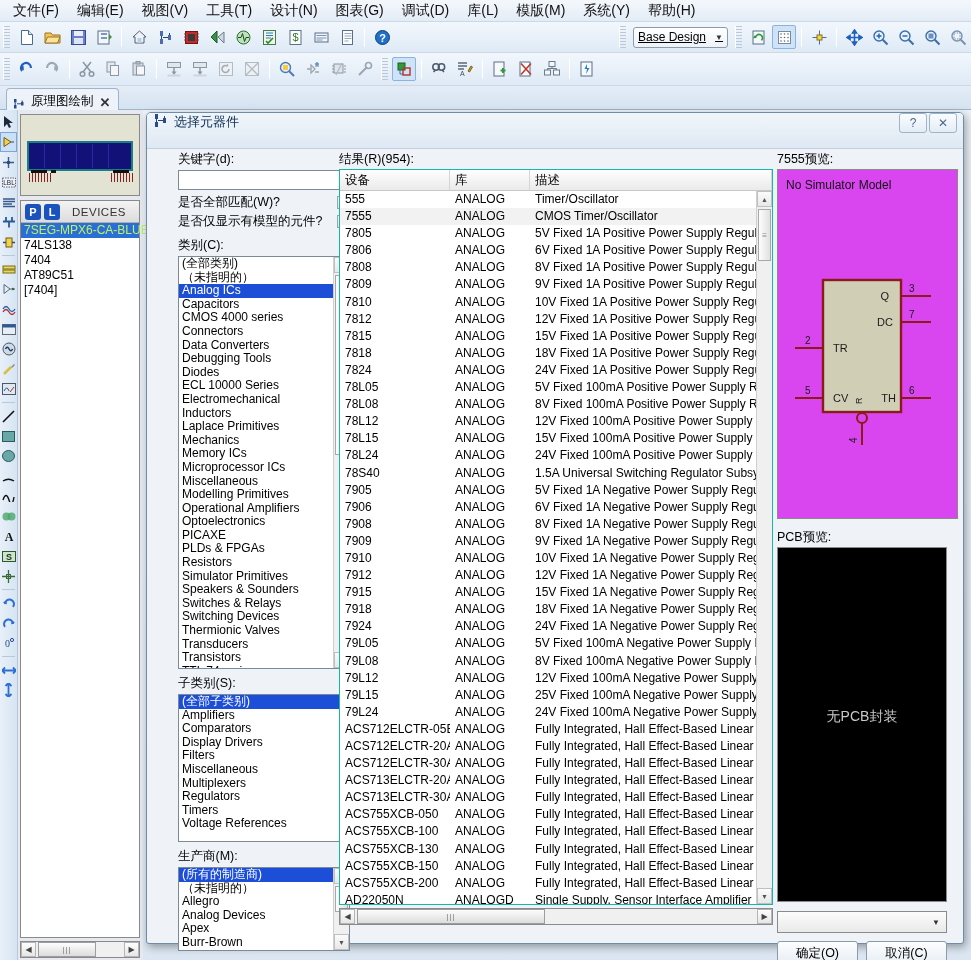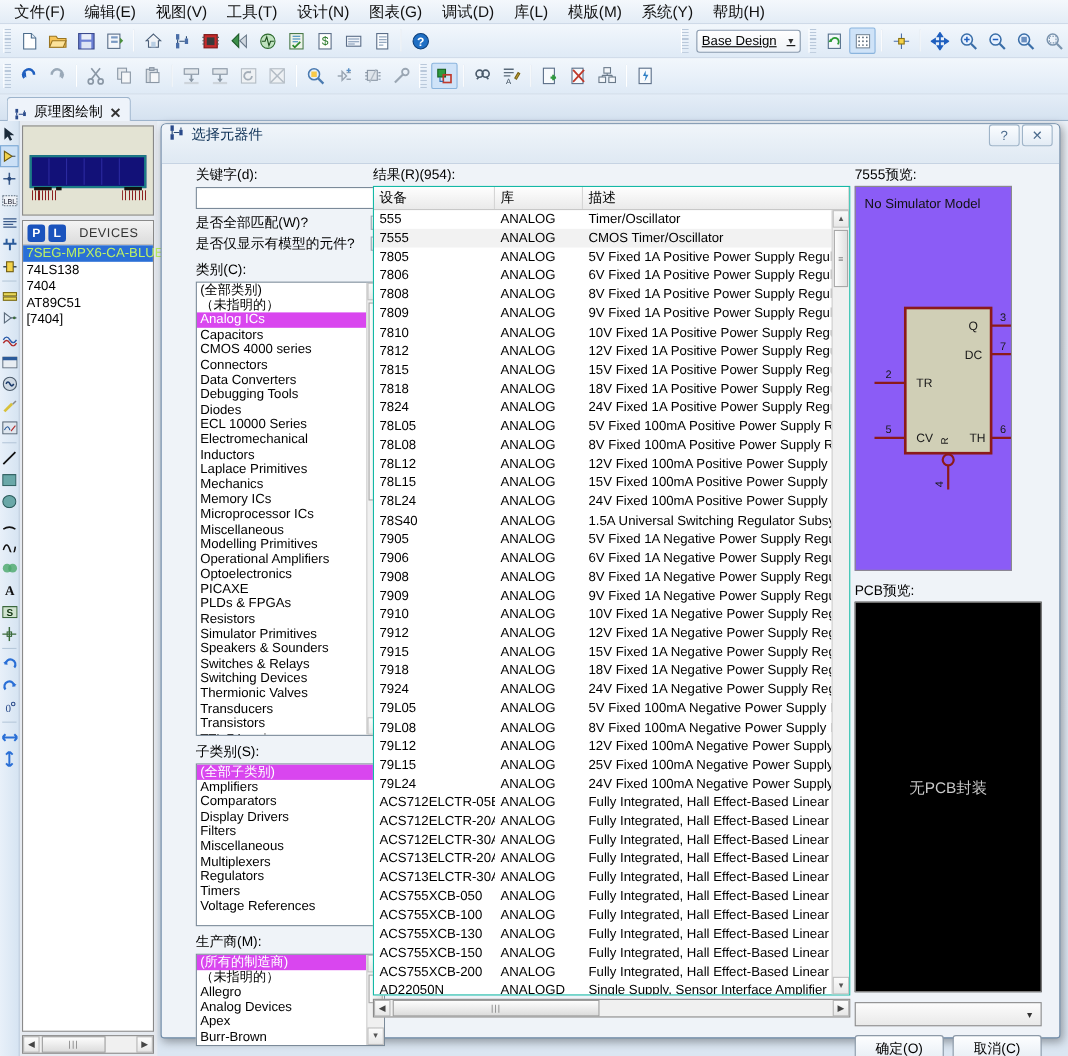--- a/index.html
+++ b/index.html
@@ -202,21 +202,21 @@
     background: linear-gradient(#f6f6f6,#e2e2e2);
   }
   .listbox {
     border: 1px solid #7b8a99; background: #fff;
     position: relative; overflow: hidden;
   }
   .lb-item {
     font-size: 12px; line-height: 13.6px; padding-left: 3px;
     white-space: nowrap; color: #000;
   }
-  .lb-item.sel { background: #d946ef; color: #fff; }
+  .lb-item.sel { background: #1d4ed8; color: #fff; }
   .vscroll {
     position: absolute; right: 0; top: 0; bottom: 0; width: 16px;
     background: #f0f0f0; border-left: 1px solid #cfcfcf;
   }
   .vs-arrow {
     height: 16px; display: flex; align-items: center; justify-content: center;
     font-size: 7px; color: #555;
     background: linear-gradient(#fbfbfb,#e8e8e8); border: 1px solid #c0c0c0;
   }
   .vs-thumb {
@@ -252,22 +252,22 @@
   .res-row.alt { background: #f2f2f2; }
   .res-row div { padding-left: 5px; overflow: hidden; }
   .hscroll-res {
     position: absolute; left: 0; right: 0; bottom: 10px; height: 17px;
     border: 1px solid #8a8a8a; background: #f0f0f0; display: flex; align-items: center;
   }
 
   
   .col-right { position: absolute; right: 8px; top: 8px; width: 178px; bottom: 8px; }
   .sim-preview {
-    position: absolute; left: 0; top: 18px; width: 143px; height: 350px;
-    background: #8b5cf6; border: 1px solid #8a8a8a; overflow: hidden;
+    position: absolute; left: 0; top: 18px; width: 181px; height: 350px;
+    background: #d946ef; border: 1px solid #8a8a8a; overflow: hidden;
   }
   .nosim { position: absolute; left: 8px; top: 8px; font-size: 12px; color: #111; }
   .pcb-label { position: absolute; top: 378px; left: 0; font-size: 12.5px; }
   .pcb-preview {
     position: absolute; left: 0; top: 396px; width: 170px; height: 355px;
     background: #000; border: 1px solid #8a8a8a;
   }
   .pcb-preview .nopcb {
     position: absolute; left: 0; right: 0; top: 160px; text-align: center;
     color: #c9c9c9; font-size: 14px;

